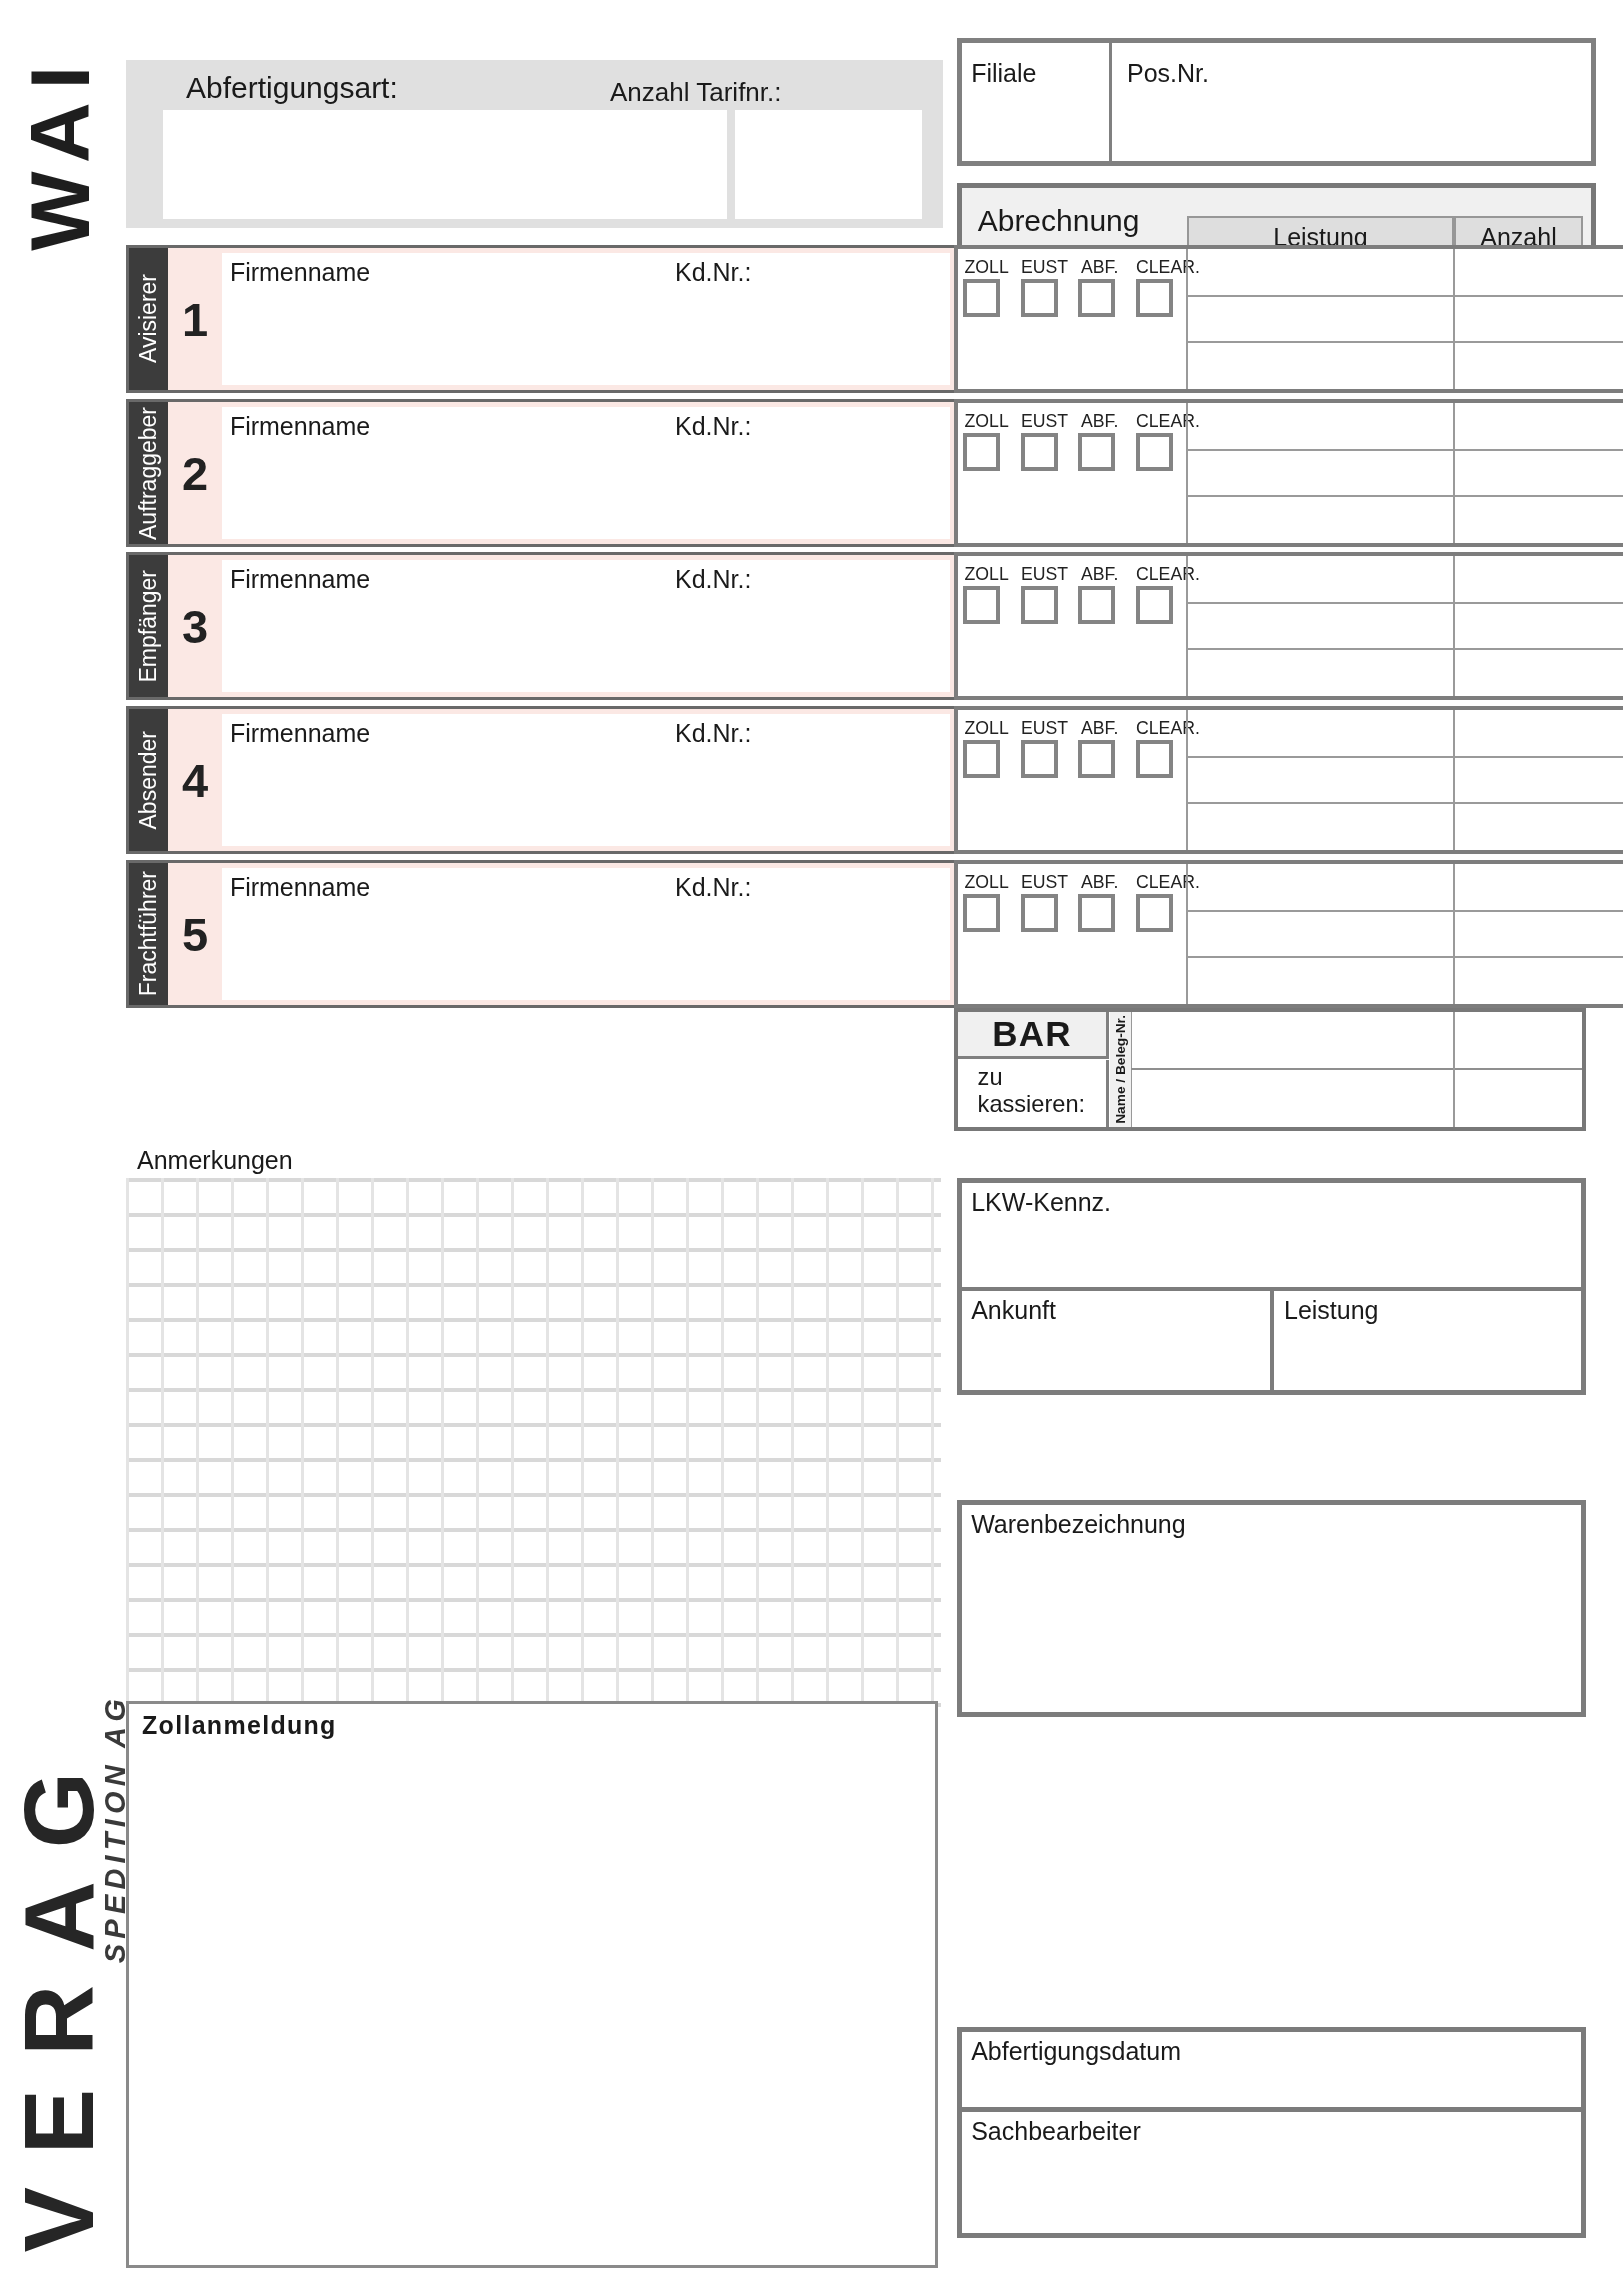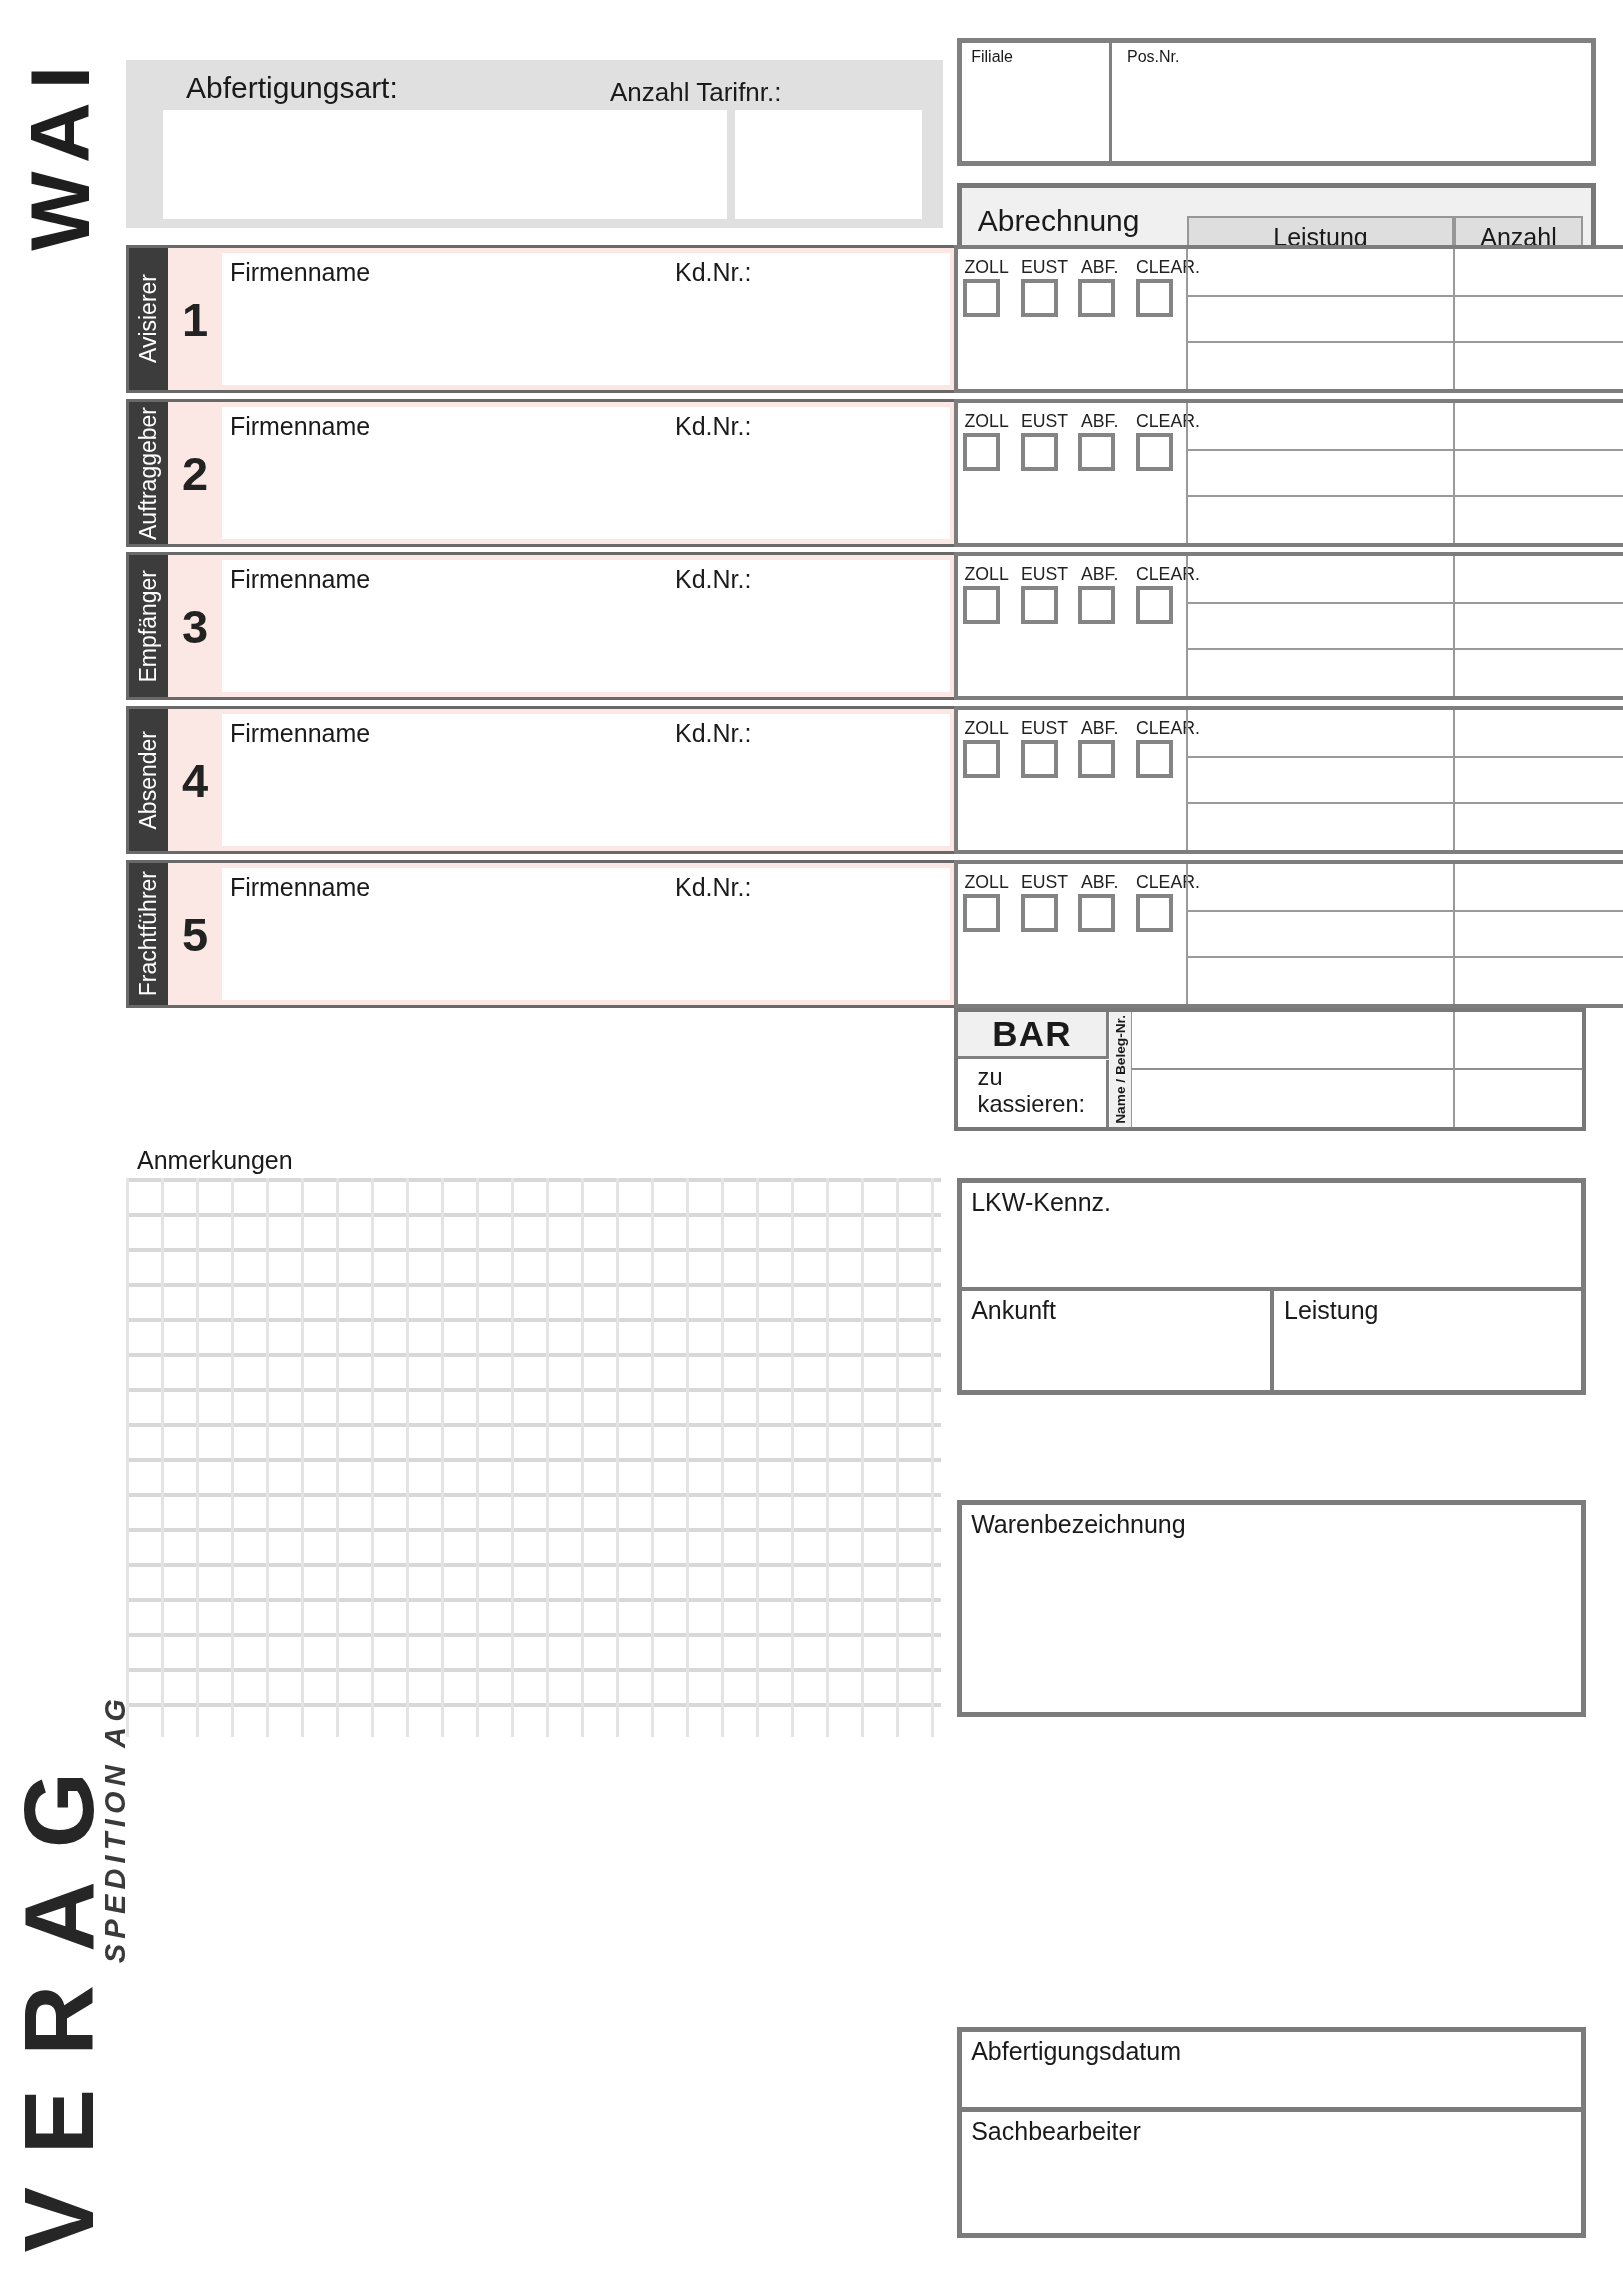--- a/index.html
+++ b/index.html
@@ -15,21 +15,21 @@
   
   .toppanel{left:126px;top:60px;width:817px;height:168px;background:#e0e0e0;}
   .toppanel .lbl-abf{position:absolute;left:60px;top:10.5px;font-size:30px;}
   .toppanel .lbl-anz{position:absolute;left:484px;top:17px;width:440px;font-size:26px;text-align:left;}
   .inp1{position:absolute;left:37px;top:50px;width:564px;height:109px;background:#fff;}
   .inp2{position:absolute;left:609px;top:50px;width:187px;height:109px;background:#fff;}
 
   
   .filiale-box{left:957px;top:38px;width:629px;height:118px;border:5.2px solid #808080;background:#fff;}
   .filiale-box .divider{position:absolute;left:147px;top:0;width:3.3px;height:100%;background:#808080;}
-  .filiale-box .lbl{position:absolute;top:5px;font-size:16px;}
+  .filiale-box .lbl{position:absolute;top:16px;font-size:25px;}
   .filiale-box .lbl.f{left:9.2px;}
   .filiale-box .lbl.p{left:165px;}
 
   
   .abr-head{left:957px;top:183px;width:629px;height:69px;border:5.2px solid #787878;background:#f0f0f0;}
   .abr-head .title{position:absolute;left:15.7px;top:15.7px;font-size:30px;}
   .abr-head .cell{position:absolute;top:27.5px;bottom:0;background:#dedede;border:2px solid #979797;border-bottom:none;
                   display:flex;align-items:center;justify-content:center;font-size:25px;}
   .abr-head .cell.l{left:225px;width:263px;}
   .abr-head .cell.b{left:492px;width:125px;}
@@ -282,20 +282,23 @@
       <div class="cdiv"></div>
       <span class="lbl a">Ankunft</span>
       <span class="lbl b">Leistung</span>
     </div>
   </div>
 
   <div class="abs infobox" style="top:1500px;height:217px">
     <span class="toplbl">Warenbezeichnung</span>
   </div>
 
+  <div class="abs zoll">
+    <span>Zollanmeldung</span>
+  </div>
 
   <div class="abs verag">
     <span class="vtext">VERAG</span>
   </div>
   <div class="abs sped">
     <span class="vtext">SPEDITION AG</span>
   </div>
 
   <div class="abs abox">
     <div class="hdiv"></div>

